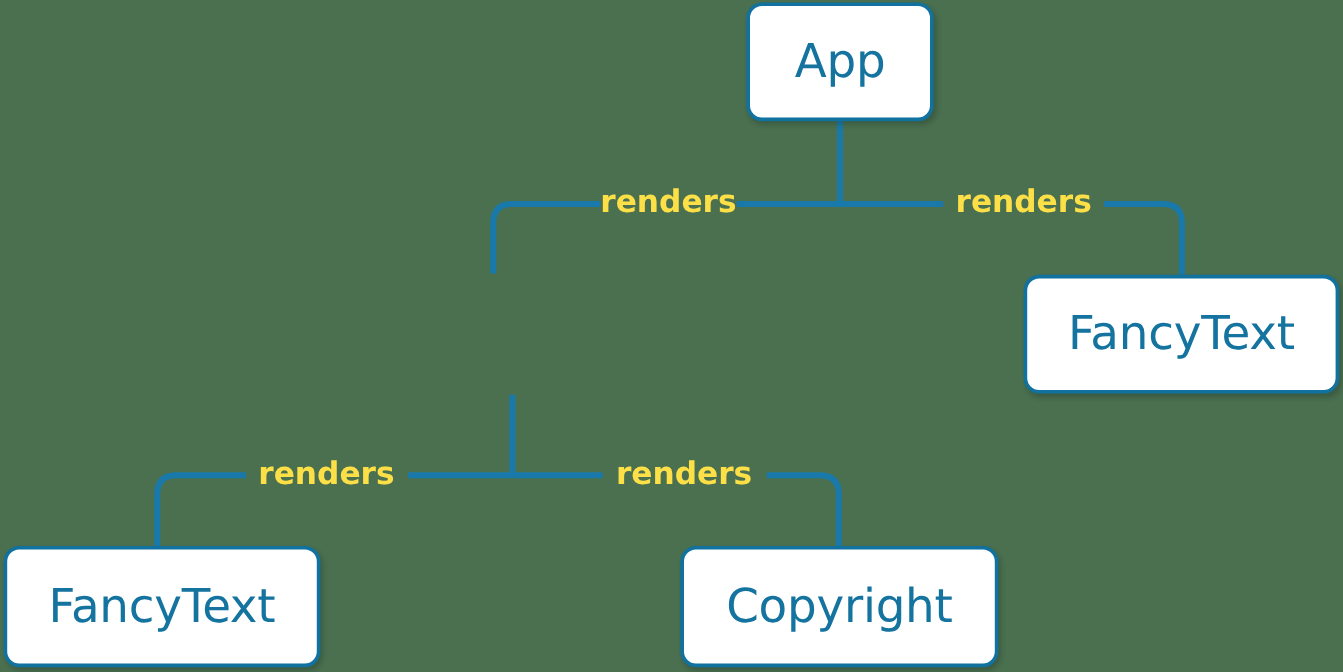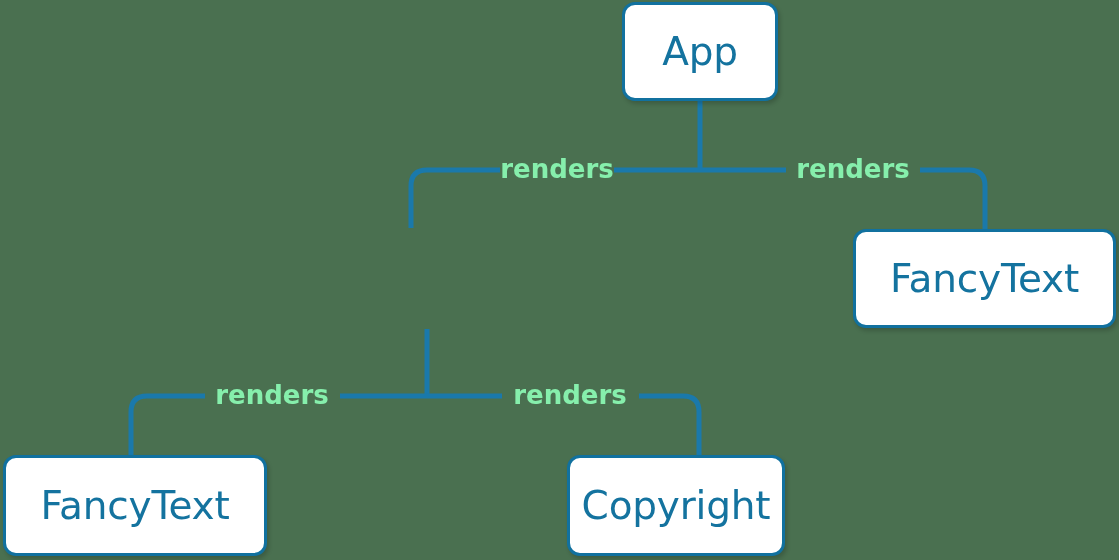--- a/index.html
+++ b/index.html
@@ -42,21 +42,21 @@
     color: #14739f;
     font-family: "DejaVu Sans", sans-serif;
     font-size: 39px;
     font-weight: 400;
     letter-spacing: -0.2px;
     line-height: 1;
     white-space: nowrap;
   }
   .edge-label {
     position: absolute;
-    color: #86efac;
+    color: #fde047;
     font-family: "DejaVu Sans", sans-serif;
     font-size: 26px;
     font-weight: 600;
     letter-spacing: 0px;
     white-space: nowrap;
     z-index: 3;
     transform: translate(-50%, -50%);
   }
 </style>
 </head>
@@ -87,21 +87,21 @@
 
 
   <div class="node" style="left:853px; top:229px; width:263px; height:99px;">
     <span class="node-label">FancyText</span>
   </div>
 
   <div class="node" style="left:3px; top:455px; width:264px; height:101px;">
     <span class="node-label">FancyText</span>
   </div>
 
-  <div class="node" style="left:567px; top:455px; width:218px; height:101px;">
+  <div class="node" style="left:567px; top:455px; width:265px; height:101px;">
     <span class="node-label">Copyright</span>
   </div>
 
   <div class="edge-label" style="left:557px; top:169px;">renders</div>
 
   <div class="edge-label" style="left:853px; top:169px;">renders</div>
 
   <div class="edge-label" style="left:272px; top:395px;">renders</div>
 
   <div class="edge-label" style="left:570px; top:395px;">renders</div>

